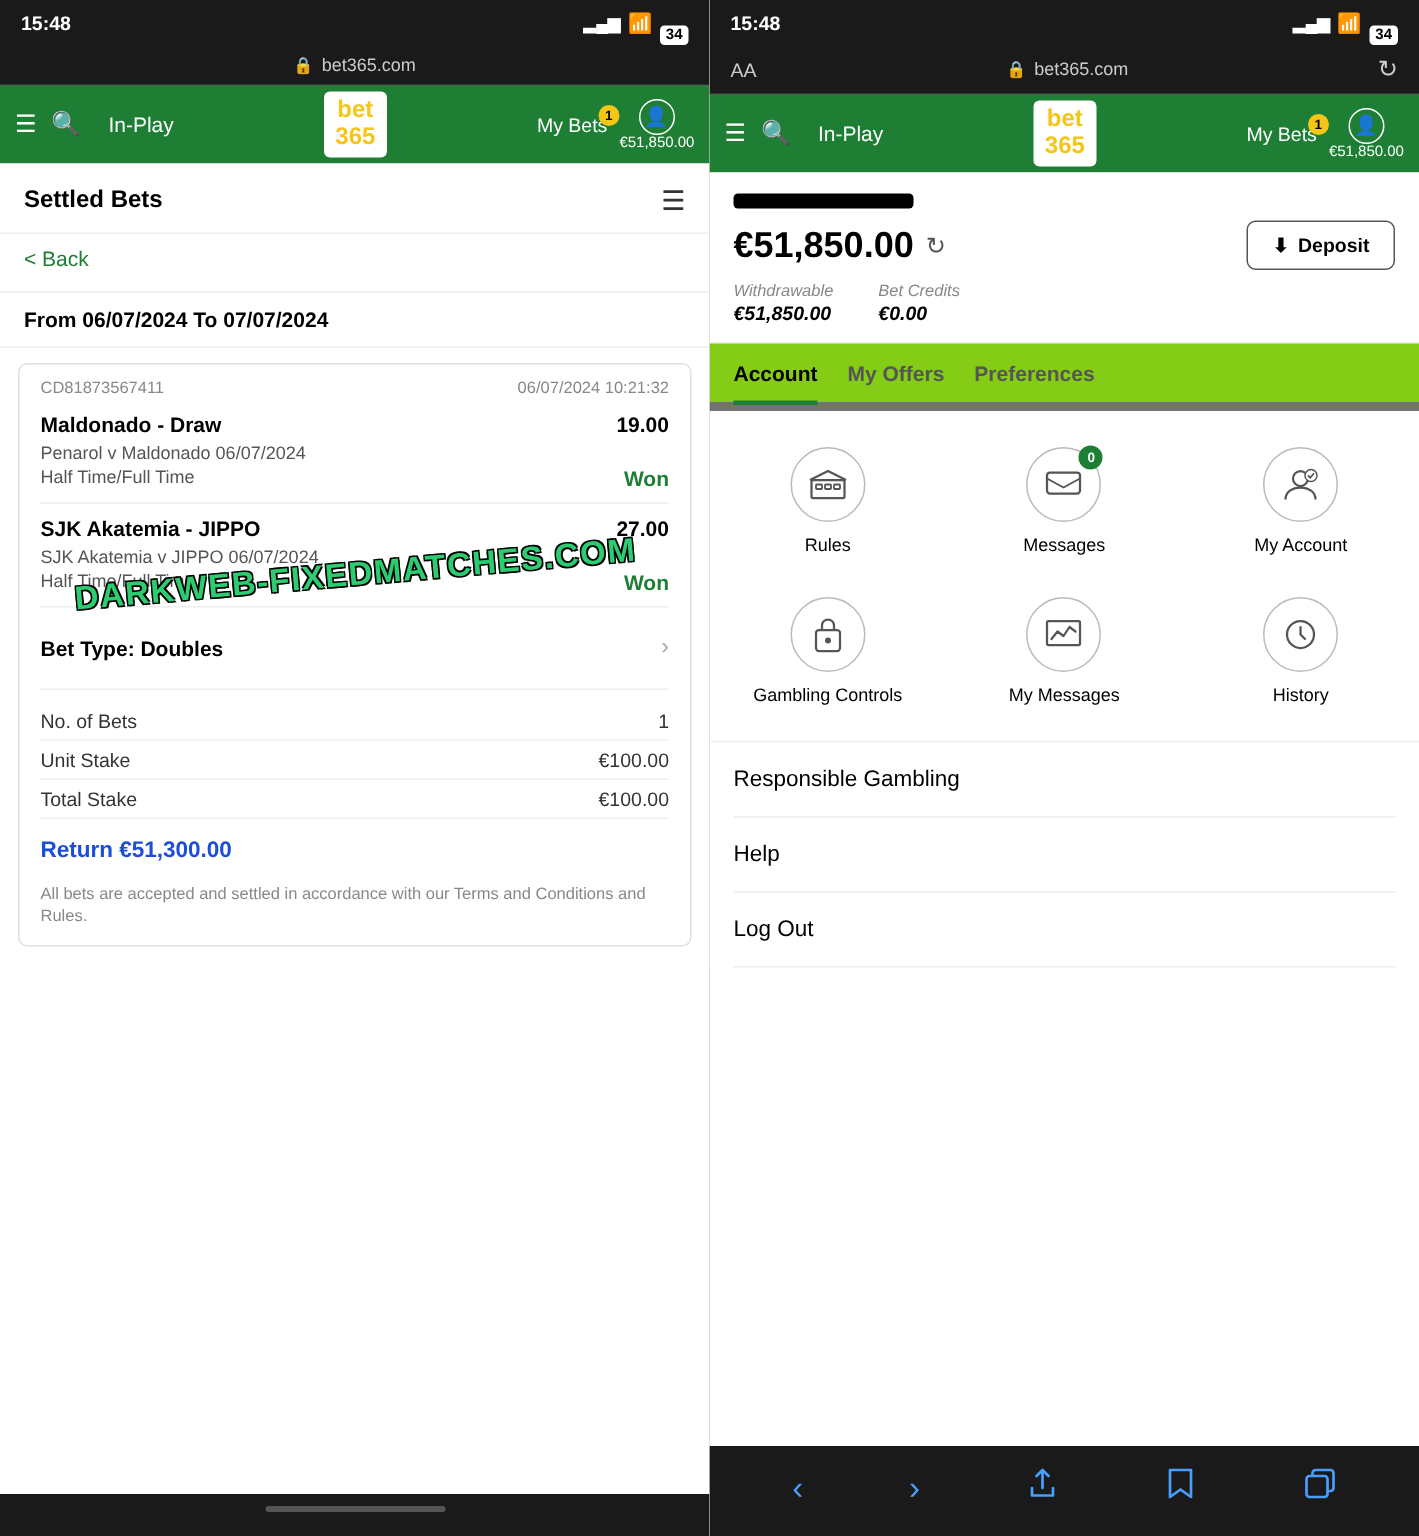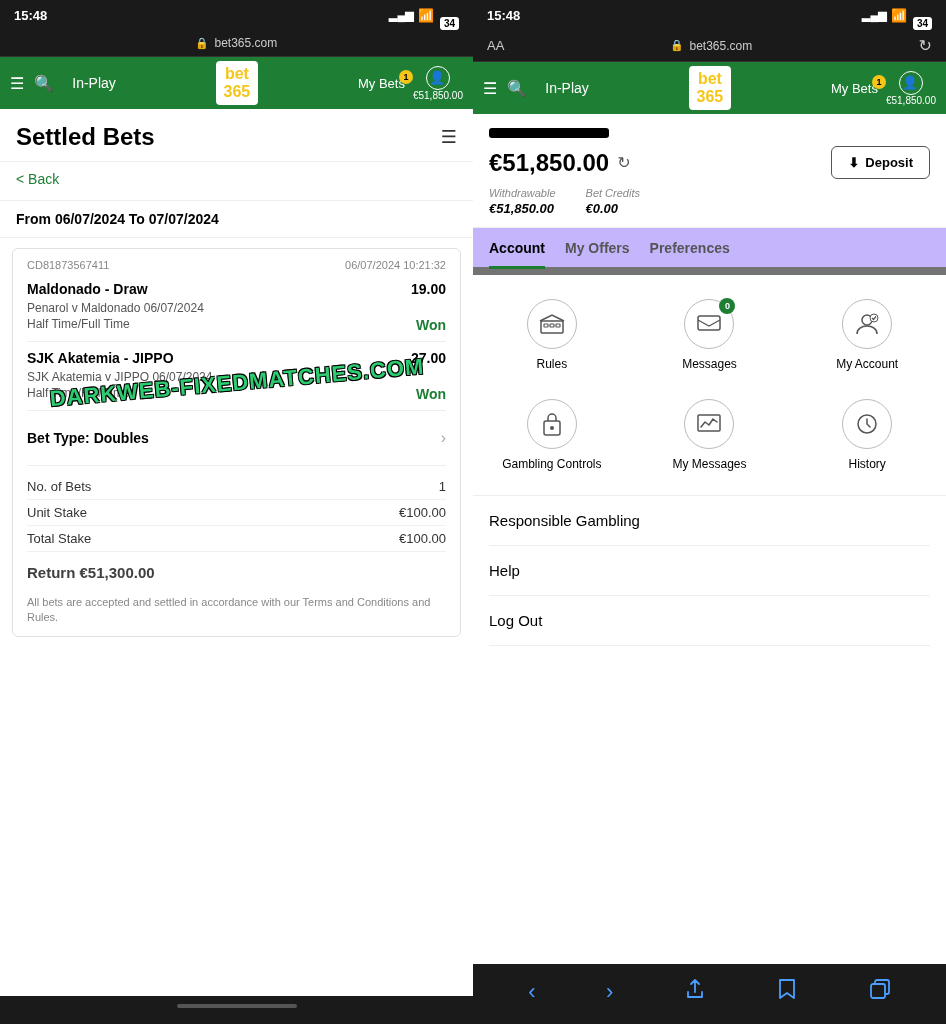--- a/index.html
+++ b/index.html
@@ -178,21 +178,21 @@
       background: #fff;
     }
     .settled-bets-header {
       display: flex;
       justify-content: space-between;
       align-items: center;
       padding: 14px 16px 10px;
       border-bottom: 1px solid #eee;
     }
     .settled-bets-title {
-      font-size: 24px;
+      font-size: 16px;
       font-weight: 700;
       color: #000;
     }
     .hamburger-icon { font-size: 18px; color: #333; }
     .back-link {
       padding: 8px 16px 12px;
       border-bottom: 1px solid #eee;
     }
     .back-link a {
       color: #1e7e34;
@@ -275,21 +275,21 @@
       font-size: 13px;
       color: #333;
       border-bottom: 1px solid #f0f0f0;
     }
     .bet-detail-row:last-child { border-bottom: none; }
 
     .return-row {
       padding: 12px 0 4px;
       font-size: 15px;
       font-weight: 700;
-      color: #404040;
+      color: #1d4ed8;
     }
 
     .terms-text {
       font-size: 11px;
       color: #888;
       margin-top: 10px;
       line-height: 1.4;
     }
 
     
@@ -374,22 +374,22 @@
     .balance-sub-item span {
       font-size: 13px;
       font-weight: 600;
       color: #000;
     }
 
     .account-tabs {
       display: flex;
       gap: 20px;
       padding: 0 16px;
-      border-bottom: 8px solid #737373;
-      background: #c4b5fd;
+      border-bottom: 6px solid #737373;
+      background: #84cc16;
     }
     .account-tab {
       padding: 12px 0 10px;
       font-size: 14px;
       font-weight: 600;
       color: #555;
       cursor: pointer;
       border-bottom: 3px solid transparent;
       margin-bottom: -2px;
     }

